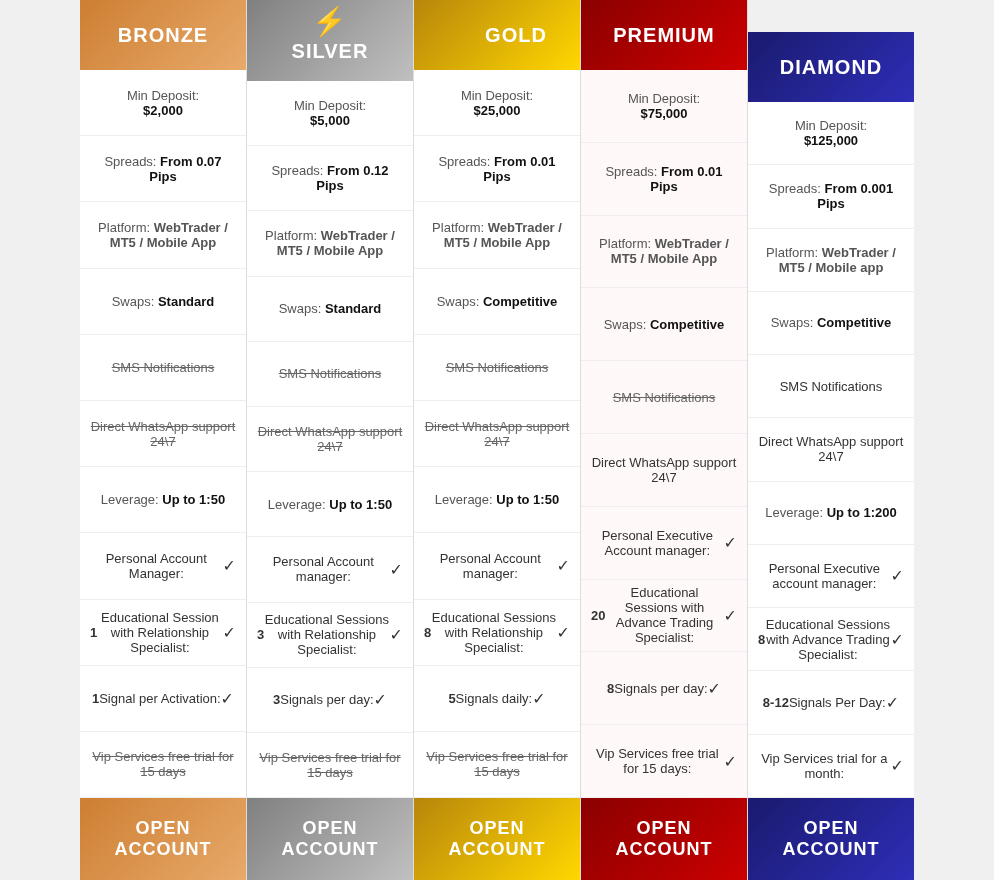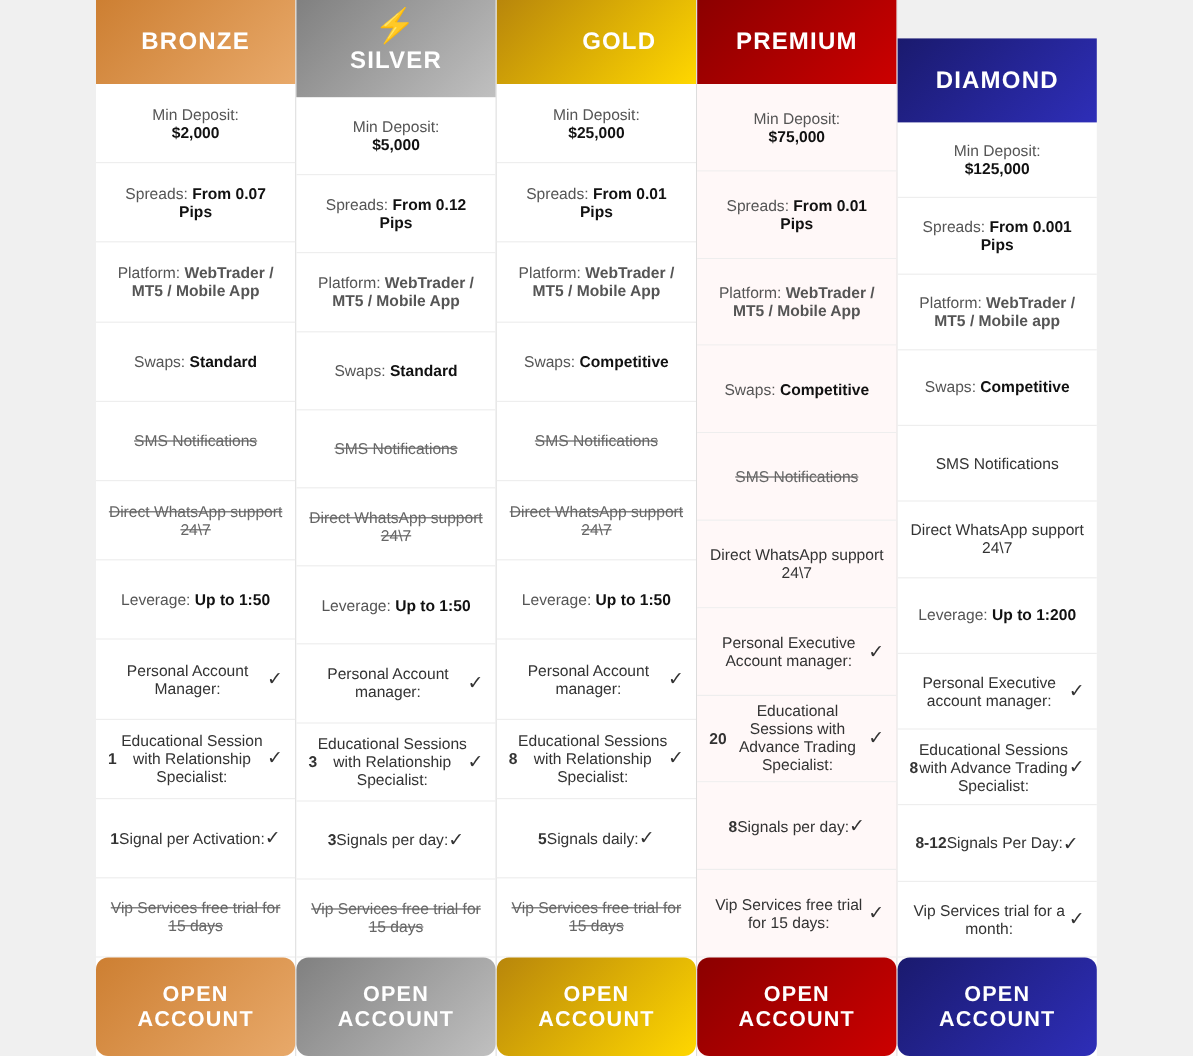--- a/index.html
+++ b/index.html
@@ -90,21 +90,20 @@
       text-align: center;
       font-size: 18px;
       font-weight: bold;
       letter-spacing: 1px;
       color: #fff;
       cursor: pointer;
       min-height: 70px;
       display: flex;
       align-items: center;
       justify-content: center;
-      border-radius: 10px;
     }
     .bronze-btn { background: linear-gradient(135deg, #cd7f32, #e8a96a); }
     .silver-btn { background: linear-gradient(135deg, #808080, #c0c0c0); }
     .gold-btn { background: linear-gradient(135deg, #b8860b, #ffd700); }
     .premium-btn { background: linear-gradient(135deg, #8b0000, #cc0000); }
     .diamond-btn { background: linear-gradient(135deg, #1a1a6e, #2e2eb8); }
 
     .checkmark { color: #333; font-size: 16px; }
 
     .plan-row span.label { color: #555; }

